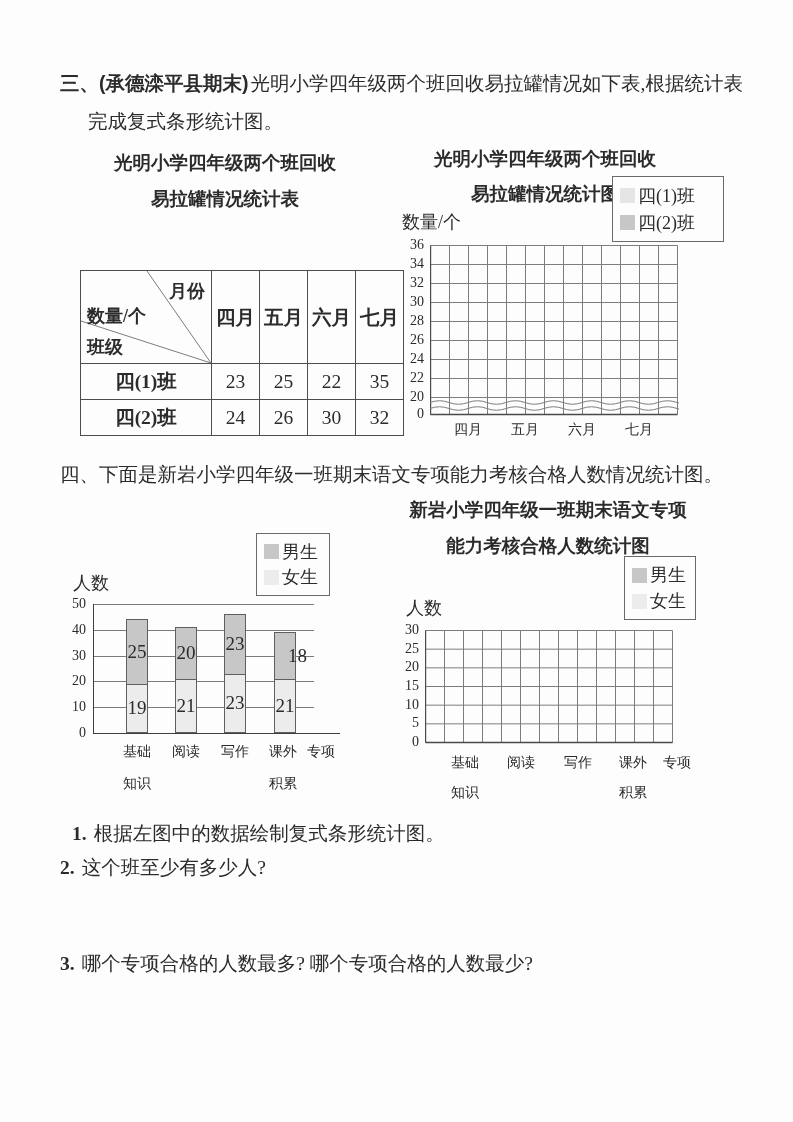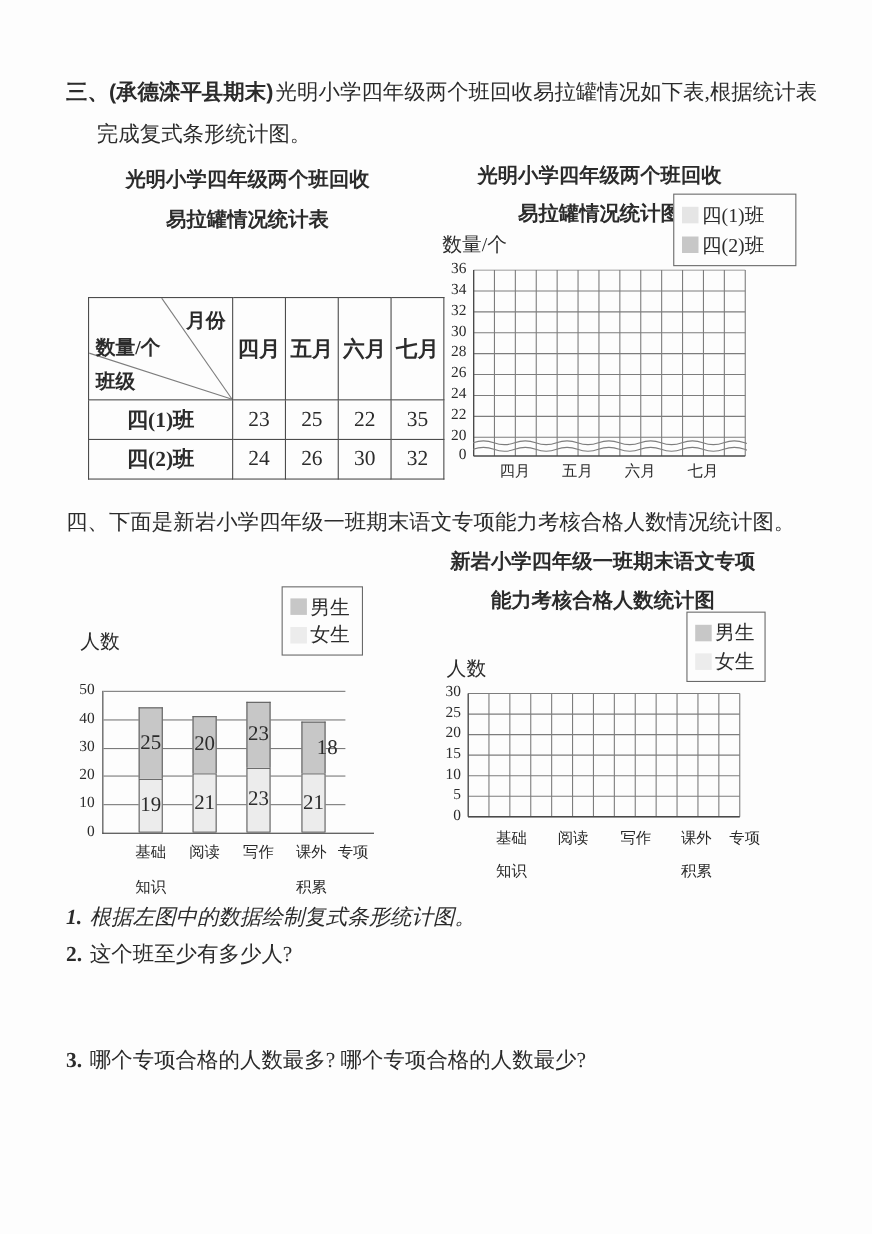--- a/index.html
+++ b/index.html
@@ -138,21 +138,21 @@
     <div class="li">
       <span class="sq" style="background: rgb(199, 199, 199);"></span>
       <span>男生</span>
     </div>
     <div class="li">
       <span class="sq" style="background: rgb(236, 236, 236);"></span>
       <span>女生</span>
     </div>
   </div>
   <div class="abs axlabel" style="left:73px;top:571px;">人数</div>
-  <div id="c2" class="chart" style="left:93px;top:628px;width:220px;height:129px;padding-left:26px;">
+  <div id="c2" class="chart" style="left:93px;top:604px;width:220px;height:129px;padding-left:26px;">
       <div class="hline" style="top: 0px;"></div>
       <div class="tick r" style="left: -46px; top: -11px;">50</div>
       <div class="hline" style="top: 25.8px;"></div>
       <div class="tick r" style="left: -46px; top: 14.8px;">40</div>
       <div class="hline" style="top: 51.6px;"></div>
       <div class="tick r" style="left: -46px; top: 40.6px;">30</div>
       <div class="hline" style="top: 77.4px;"></div>
       <div class="tick r" style="left: -46px; top: 66.4px;">20</div>
       <div class="hline" style="top: 103.2px;"></div>
       <div class="tick r" style="left: -46px; top: 92.2px;">10</div>
@@ -218,21 +218,21 @@
         <line x1="0.5" y1="37.833333333333336" x2="247.5" y2="37.833333333333336"></line>
         <line x1="0.5" y1="56.5" x2="247.5" y2="56.5"></line>
         <line x1="0.5" y1="75.16666666666667" x2="247.5" y2="75.16666666666667"></line>
         <line x1="0.5" y1="93.83333333333334" x2="247.5" y2="93.83333333333334"></line>
         <line x1="0.5" y1="112.5" x2="247.5" y2="112.5"></line>
         <line x1="0.5" y1="112.5" x2="247.5" y2="112.5" class="axis"></line>
         <line x1="0.5" y1="0.5" x2="0.5" y2="112.5" class="axis"></line>
       </svg>
   <div class="tick r" style="left: -44px; top: -11px;">30</div><div class="tick r" style="left: -44px; top: 7.66667px;">25</div><div class="tick r" style="left: -44px; top: 26.3333px;">20</div><div class="tick r" style="left: -44px; top: 45px;">15</div><div class="tick r" style="left: -44px; top: 63.6667px;">10</div><div class="tick r" style="left: -44px; top: 82.3333px;">5</div><div class="tick r" style="left: -44px; top: 101px;">0</div><div class="tick c" style="left: 2px; top: 122px;">基础</div><div class="tick c" style="left: 58px; top: 122px;">阅读</div><div class="tick c" style="left: 115px; top: 122px;">写作</div><div class="tick c" style="left: 170px; top: 122px;">课外</div><div class="tick c" style="left: 214px; top: 122px;">专项</div><div class="tick c" style="left: 2px; top: 152px;">知识</div><div class="tick c" style="left: 170px; top: 152px;">积累</div></div>
 
-  <div class="abs line qline" style="left:60px;top:820px;font-style:italic;">
+  <div class="abs line qline" style="left:72px;top:820px;">
     <b>1.</b><span>根据左图中的数据绘制复式条形统计图。</span>
   </div>
   <div class="abs line qline" style="left:60px;top:854px;">
     <b>2.</b><span>这个班至少有多少人?</span>
   </div>
   <div class="abs line qline" style="left:60px;top:950px;">
     <b>3.</b><span>哪个专项合格的人数最多? 哪个专项合格的人数最少?</span>
   </div>
 
 

